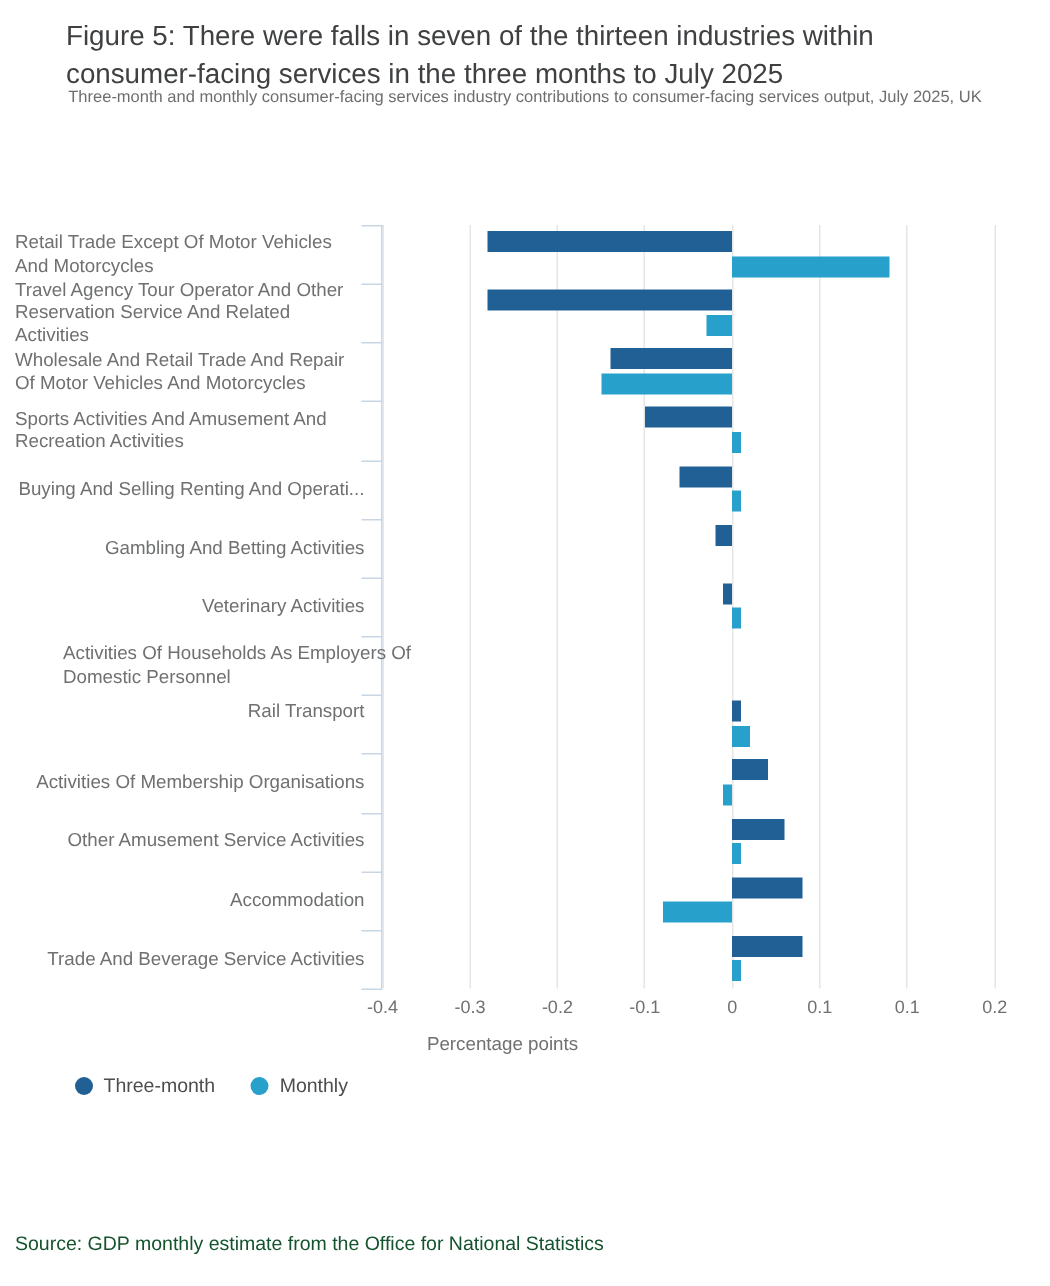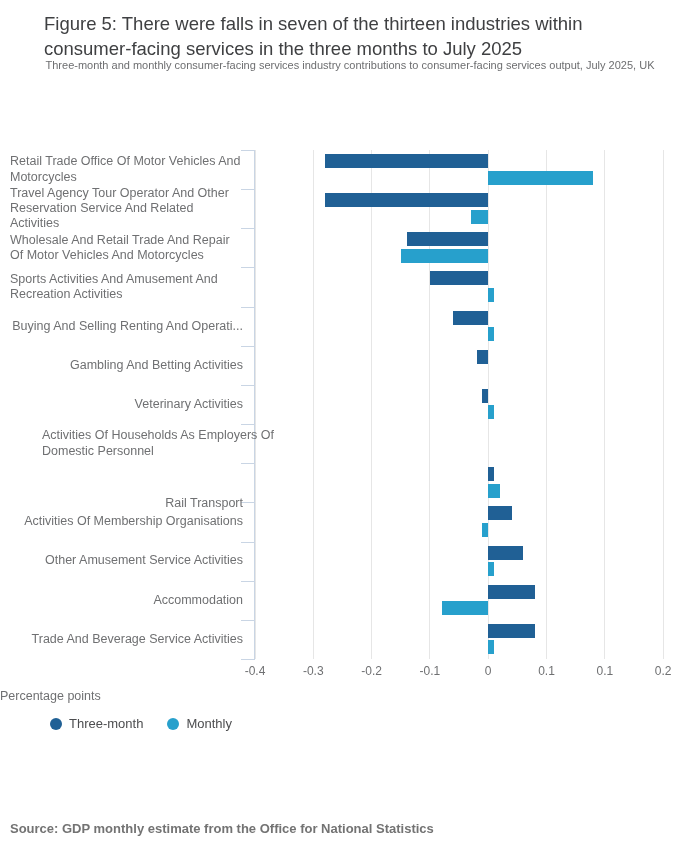--- a/index.html
+++ b/index.html
@@ -16,21 +16,21 @@
   .cat-label{position:absolute;display:flex;justify-content:flex-end;align-items:center;
              color:#6f7072;font-size:12.5px;line-height:1.22;}
   .cat-label span{display:inline-block;text-align:left;max-width:100%;}
   .bar{position:absolute;}
   .xtick-label{position:absolute;transform:translateX(-50%);font-size:12px;color:#6f7072;}
   .axis-title{position:absolute;font-size:12.5px;color:#6f7072;}
   .legend{position:absolute;left:50px;top:716px;display:flex;align-items:center;}
   .legend-item{display:flex;align-items:center;cursor:pointer;}
   .legend-dot{width:12px;height:12px;border-radius:50%;margin-right:7px;}
   .legend-label{font-size:13px;color:#4c4d4f;}
-  .source{position:absolute;left:10px;top:821px;font-size:13px;font-weight:700;color:#737373;}
+  .source{position:absolute;left:10px;top:821px;font-size:13px;font-weight:400;color:#14532d;}
 </style>
 </head>
 <body>
 
 <div id="page">
   <div class="title">Figure 5: There were falls in seven of the thirteen industries within consumer-facing services in the three months to July 2025</div>
   <div class="subtitle">Three-month and monthly consumer-facing services industry contributions to consumer-facing services output, July 2025, UK</div>
 
   <div id="chart-stage">
       <div class="gridline" style="left: 254.5px; top: 150px; height: 509px;"></div>
@@ -58,21 +58,21 @@
       <div class="cat-tick" style="left: 241px; width: 14px; top: 345.75px;"></div>
       <div class="cat-tick" style="left: 241px; width: 14px; top: 384.9px;"></div>
       <div class="cat-tick" style="left: 241px; width: 14px; top: 424.05px;"></div>
       <div class="cat-tick" style="left: 241px; width: 14px; top: 463.2px;"></div>
       <div class="cat-tick" style="left: 241px; width: 14px; top: 502.35px;"></div>
       <div class="cat-tick" style="left: 241px; width: 14px; top: 541.5px;"></div>
       <div class="cat-tick" style="left: 241px; width: 14px; top: 580.65px;"></div>
       <div class="cat-tick" style="left: 241px; width: 14px; top: 619.8px;"></div>
       <div class="cat-tick" style="left: 241px; width: 14px; top: 658.95px;"></div>
       <div class="cat-label" style="left: 10px; width: 233px; top: 150px; height: 39.15px;">
-        <span>Retail Trade Office Of Motor Vehicles And Motorcycles</span>
+        <span>Retail Trade Except Of Motor Vehicles And Motorcycles</span>
       </div>
       <div class="bar" style="background: rgb(32, 96, 149); top: 154px; height: 14px; left: 324.96px; width: 163.24px;"></div>
       <div class="bar" style="background: rgb(39, 160, 204); top: 170.5px; height: 14px; left: 488.2px; width: 104.94px;"></div>
       <div class="cat-label" style="left: 10px; width: 233px; top: 189.15px; height: 39.15px;">
         <span>Travel Agency Tour Operator And Other Reservation Service And Related Activities</span>
       </div>
       <div class="bar" style="background: rgb(32, 96, 149); top: 193.15px; height: 14px; left: 324.96px; width: 163.24px;"></div>
       <div class="bar" style="background: rgb(39, 160, 204); top: 209.65px; height: 14px; left: 470.71px; width: 17.49px;"></div>
       <div class="cat-label" style="left: 10px; width: 233px; top: 228.3px; height: 39.15px;">
         <span>Wholesale And Retail Trade And Repair Of Motor Vehicles And Motorcycles</span>
@@ -94,21 +94,21 @@
       </div>
       <div class="bar" style="background: rgb(32, 96, 149); top: 349.75px; height: 14px; left: 476.54px; width: 11.66px;"></div>
       <div class="cat-label" style="left: 10px; width: 233px; top: 384.9px; height: 39.15px;">
         <span>Veterinary Activities</span>
       </div>
       <div class="bar" style="background: rgb(32, 96, 149); top: 388.9px; height: 14px; left: 482.37px; width: 5.83px;"></div>
       <div class="bar" style="background: rgb(39, 160, 204); top: 405.4px; height: 14px; left: 488.2px; width: 5.83px;"></div>
       <div class="cat-label" style="left: 10px; width: 233px; top: 424.05px; height: 39.15px; margin-left: 32px;">
         <span>Activities Of Households As Employers Of Domestic Personnel</span>
       </div>
-      <div class="cat-label" style="left: 10px; width: 233px; top: 484px; height: 39.15px;">
+      <div class="cat-label" style="left: 10px; width: 233px; top: 455px; height: 39.15px;">
         <span>Rail Transport</span>
       </div>
       <div class="bar" style="background: rgb(32, 96, 149); top: 467.2px; height: 14px; left: 488.2px; width: 5.83px;"></div>
       <div class="bar" style="background: rgb(39, 160, 204); top: 483.7px; height: 14px; left: 488.2px; width: 11.66px;"></div>
       <div class="cat-label" style="left: 10px; width: 233px; top: 502.35px; height: 39.15px;">
         <span>Activities Of Membership Organisations</span>
       </div>
       <div class="bar" style="background: rgb(32, 96, 149); top: 506.35px; height: 14px; left: 488.2px; width: 23.32px;"></div>
       <div class="bar" style="background: rgb(39, 160, 204); top: 522.85px; height: 14px; left: 482.37px; width: 5.83px;"></div>
       <div class="cat-label" style="left: 10px; width: 233px; top: 541.5px; height: 39.15px;">
@@ -119,21 +119,21 @@
       <div class="cat-label" style="left: 10px; width: 233px; top: 580.65px; height: 39.15px;">
         <span>Accommodation</span>
       </div>
       <div class="bar" style="background: rgb(32, 96, 149); top: 584.65px; height: 14px; left: 488.2px; width: 46.64px;"></div>
       <div class="bar" style="background: rgb(39, 160, 204); top: 601.15px; height: 14px; left: 441.56px; width: 46.64px;"></div>
       <div class="cat-label" style="left: 10px; width: 233px; top: 619.8px; height: 39.15px;">
         <span>Trade And Beverage Service Activities</span>
       </div>
       <div class="bar" style="background: rgb(32, 96, 149); top: 623.8px; height: 14px; left: 488.2px; width: 46.64px;"></div>
       <div class="bar" style="background: rgb(39, 160, 204); top: 640.3px; height: 14px; left: 488.2px; width: 5.83px;"></div>
-      <div class="axis-title" style="top: 689px; left: 0px; width: 670px; text-align: left;">Percentage points</div>
+      <div class="axis-title" style="top: 689px; left: 0px; width: 670px; text-align: center;">Percentage points</div>
     </div>
 
   <div class="legend">
     <div class="legend-item" style="margin-right:24px;">
       <span class="legend-dot" style="background: rgb(32, 96, 149);"></span>
       <span class="legend-label">Three-month</span>
     </div>
     <div class="legend-item">
       <span class="legend-dot" style="background: rgb(39, 160, 204);"></span>
       <span class="legend-label">Monthly</span>

